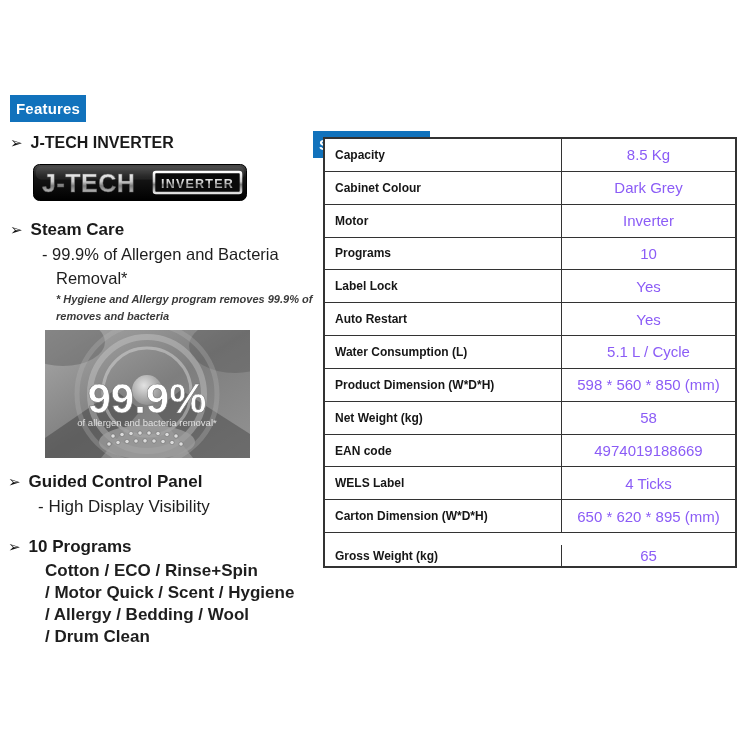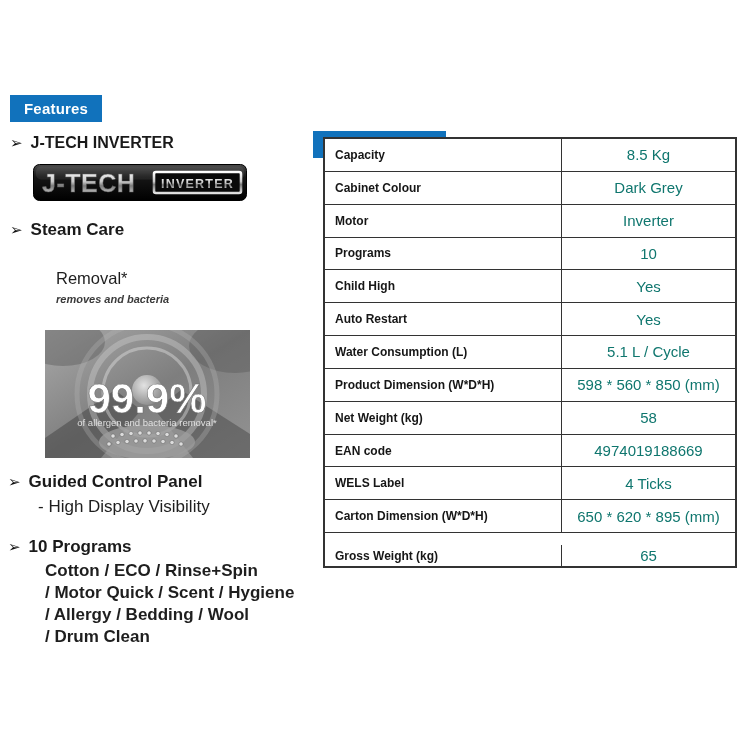--- a/index.html
+++ b/index.html
@@ -16,21 +16,21 @@
   
   .badge {
     position: absolute;
     top: 95px;
     height: 27px;
     background: #1172bc;
     color: #ffffff;
     font-size: 15px;
     font-weight: bold;
     line-height: 27px;
-    padding: 0 14px;
+    padding: 0 6px;
     letter-spacing: 0.2px;
   }
   .badge.features { left: 10px; }
   .badge.specs { left: 313px; margin-top: 36px; }
 
   
   .feat-head {
     position: absolute;
     display: flex;
     align-items: baseline;
@@ -96,21 +96,21 @@
     align-items: center;
     padding-left: 10px;
     color: #161616;
     white-space: nowrap;
   }
   .spec-value {
     font-size: 15px;
     display: flex;
     align-items: center;
     justify-content: center;
-    color: #0f766e;
+    color: #8b5cf6;
     white-space: nowrap;
   }
 </style>
 </head>
 <body>
 
 <div class="page">
 
   <div class="badge features">Features</div>
   <div class="badge specs">Specifications</div>
@@ -140,22 +140,24 @@
       <text x="9" y="28" font-family="Liberation Sans, sans-serif" font-size="25" font-weight="bold" letter-spacing="0.5" fill="url(#metal)" stroke="#5e5e5e" stroke-width="0.5">J-TECH</text>
       <rect x="121" y="8" width="87" height="21" rx="2" fill="#0a0a0a" stroke="url(#metal)" stroke-width="2.6"></rect>
       <text x="164.5" y="23.5" text-anchor="middle" font-family="Liberation Sans, sans-serif" font-size="12.5" font-weight="bold" letter-spacing="1.2" fill="url(#metal)">INVERTER</text>
     </svg>
   </div>
 
   <div class="feat-head fh-steam">
     <span class="arrow">➢</span>
     <span>Steam Care</span>
   </div>
+  <div class="feat-line fl-steam1">- 99.9% of Allergen and Bacteria</div>
   <div class="feat-line fl-steam2">Removal*</div>
   <div class="footnote">
+    <div>* Hygiene and Allergy program removes 99.9% of</div>
     <div class="fn2">removes and bacteria</div>
   </div>
 
   <div class="drum-wrap">
     <svg width="205" height="128" viewBox="0 0 205 128">
       <defs>
         <linearGradient id="dbg" x1="0" y1="0" x2="1" y2="1">
           <stop offset="0" stop-color="#a9a9a9"></stop>
           <stop offset="0.5" stop-color="#7e7e7e"></stop>
           <stop offset="1" stop-color="#939393"></stop>
@@ -231,21 +233,21 @@
       <div class="spec-label cell-label">Motor</div>
       <div class="spec-value cell-value">Inverter</div>
     </div>
 
     <div class="spec-row">
       <div class="spec-label cell-label">Programs</div>
       <div class="spec-value cell-value">10</div>
     </div>
 
     <div class="spec-row">
-      <div class="spec-label cell-label">Child High</div>
+      <div class="spec-label cell-label">Label Lock</div>
       <div class="spec-value cell-value">Yes</div>
     </div>
 
     <div class="spec-row">
       <div class="spec-label cell-label">Auto Restart</div>
       <div class="spec-value cell-value">Yes</div>
     </div>
 
     <div class="spec-row">
       <div class="spec-label cell-label">Water Consumption (L)</div>

